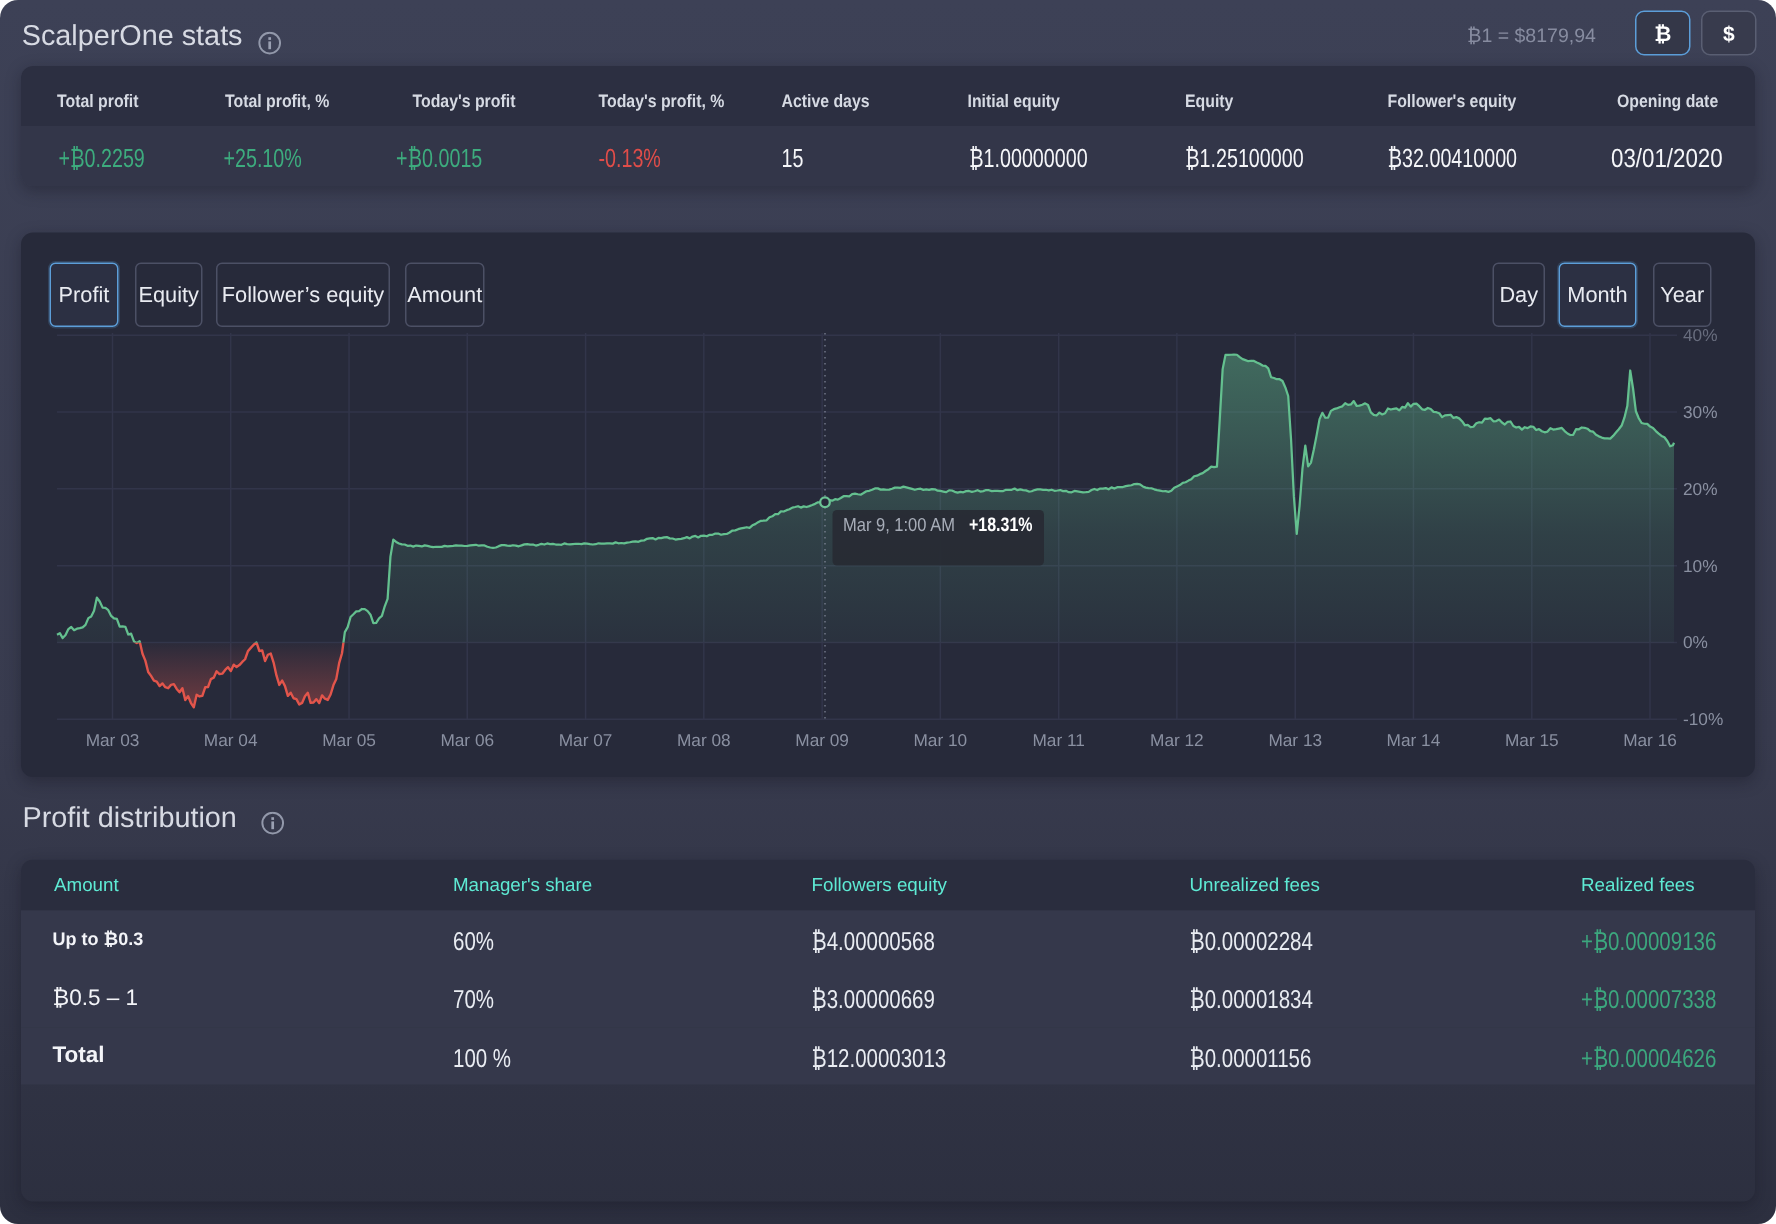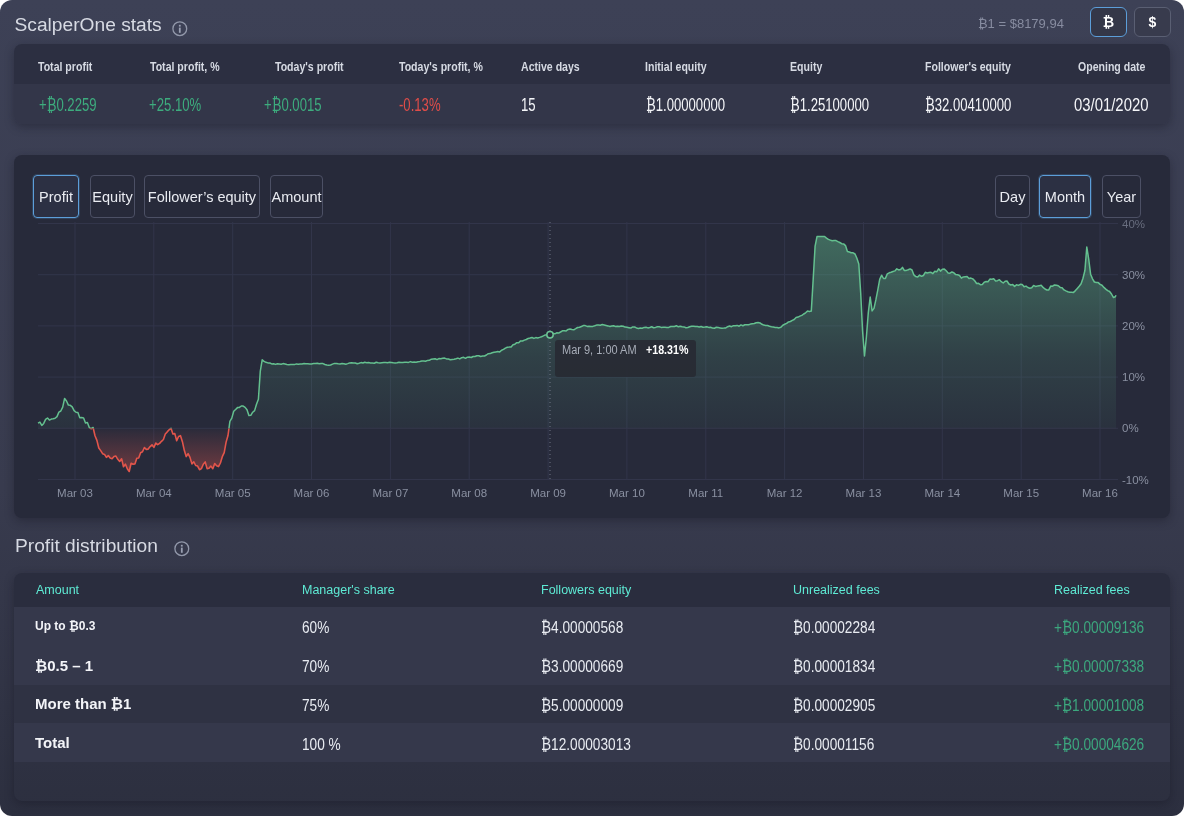--- a/index.html
+++ b/index.html
@@ -146,32 +146,25 @@
 <span class="cell" style="left:1040px">Realized fees</span>
     </div>
     <div style="position:relative;height:38.8px;background:#35384b">
 <span class="cell" style="left:21px;font-weight:bold;font-size:12px;color:#f3f4f8">Up to ₿0.3</span>
 <span class="cell" style="left:288px;top:1.5px;font-size:17.3px;color:#e9ecf2;transform:scaleX(0.79)">60%</span>
 <span class="cell" style="left:527px;top:1.5px;font-size:17.3px;color:#e9ecf2;transform:scaleX(0.79)">₿4.00000568</span>
 <span class="cell" style="left:779px;top:1.5px;font-size:17.3px;color:#e9ecf2;transform:scaleX(0.79)">₿0.00002284</span>
 <span class="cell" style="left:1040px;top:1.5px;font-size:17.3px;color:#3ca77e;transform:scaleX(0.79)">+₿0.00009136</span>
 </div>
     <div style="position:relative;height:38.8px;background:#35384b">
-<span class="cell" style="left:21px;font-weight:bold;font-size:15px;color:#f3f4f8">₿0.5 – 1</span>
+<span class="cell" style="left:21px;font-weight:normal;font-size:15px;color:#f3f4f8">₿0.5 – 1</span>
 <span class="cell" style="left:288px;top:1.5px;font-size:17.3px;color:#e9ecf2;transform:scaleX(0.79)">70%</span>
 <span class="cell" style="left:527px;top:1.5px;font-size:17.3px;color:#e9ecf2;transform:scaleX(0.79)">₿3.00000669</span>
 <span class="cell" style="left:779px;top:1.5px;font-size:17.3px;color:#e9ecf2;transform:scaleX(0.79)">₿0.00001834</span>
 <span class="cell" style="left:1040px;top:1.5px;font-size:17.3px;color:#3ca77e;transform:scaleX(0.79)">+₿0.00007338</span>
-</div>
-    <div style="position:relative;height:38.8px;background:#2f3243">
-<span class="cell" style="left:21px;font-weight:bold;font-size:15px;color:#f3f4f8">More than ₿1</span>
-<span class="cell" style="left:288px;top:1.5px;font-size:17.3px;color:#e9ecf2;transform:scaleX(0.79)">75%</span>
-<span class="cell" style="left:527px;top:1.5px;font-size:17.3px;color:#e9ecf2;transform:scaleX(0.79)">₿5.00000009</span>
-<span class="cell" style="left:779px;top:1.5px;font-size:17.3px;color:#e9ecf2;transform:scaleX(0.79)">₿0.00002905</span>
-<span class="cell" style="left:1040px;top:1.5px;font-size:17.3px;color:#3ca77e;transform:scaleX(0.79)">+₿1.00001008</span>
 </div>
     <div style="position:relative;height:38.8px;background:#35384b">
 <span class="cell" style="left:21px;font-weight:bold;font-size:15px;color:#f3f4f8">Total</span>
 <span class="cell" style="left:288px;top:1.5px;font-size:17.3px;color:#e9ecf2;transform:scaleX(0.79)">100 %</span>
 <span class="cell" style="left:527px;top:1.5px;font-size:17.3px;color:#e9ecf2;transform:scaleX(0.79)">₿12.00003013</span>
 <span class="cell" style="left:779px;top:1.5px;font-size:17.3px;color:#e9ecf2;transform:scaleX(0.79)">₿0.00001156</span>
 <span class="cell" style="left:1040px;top:1.5px;font-size:17.3px;color:#3ca77e;transform:scaleX(0.79)">+₿0.00004626</span>
 </div>
   </div>
 

